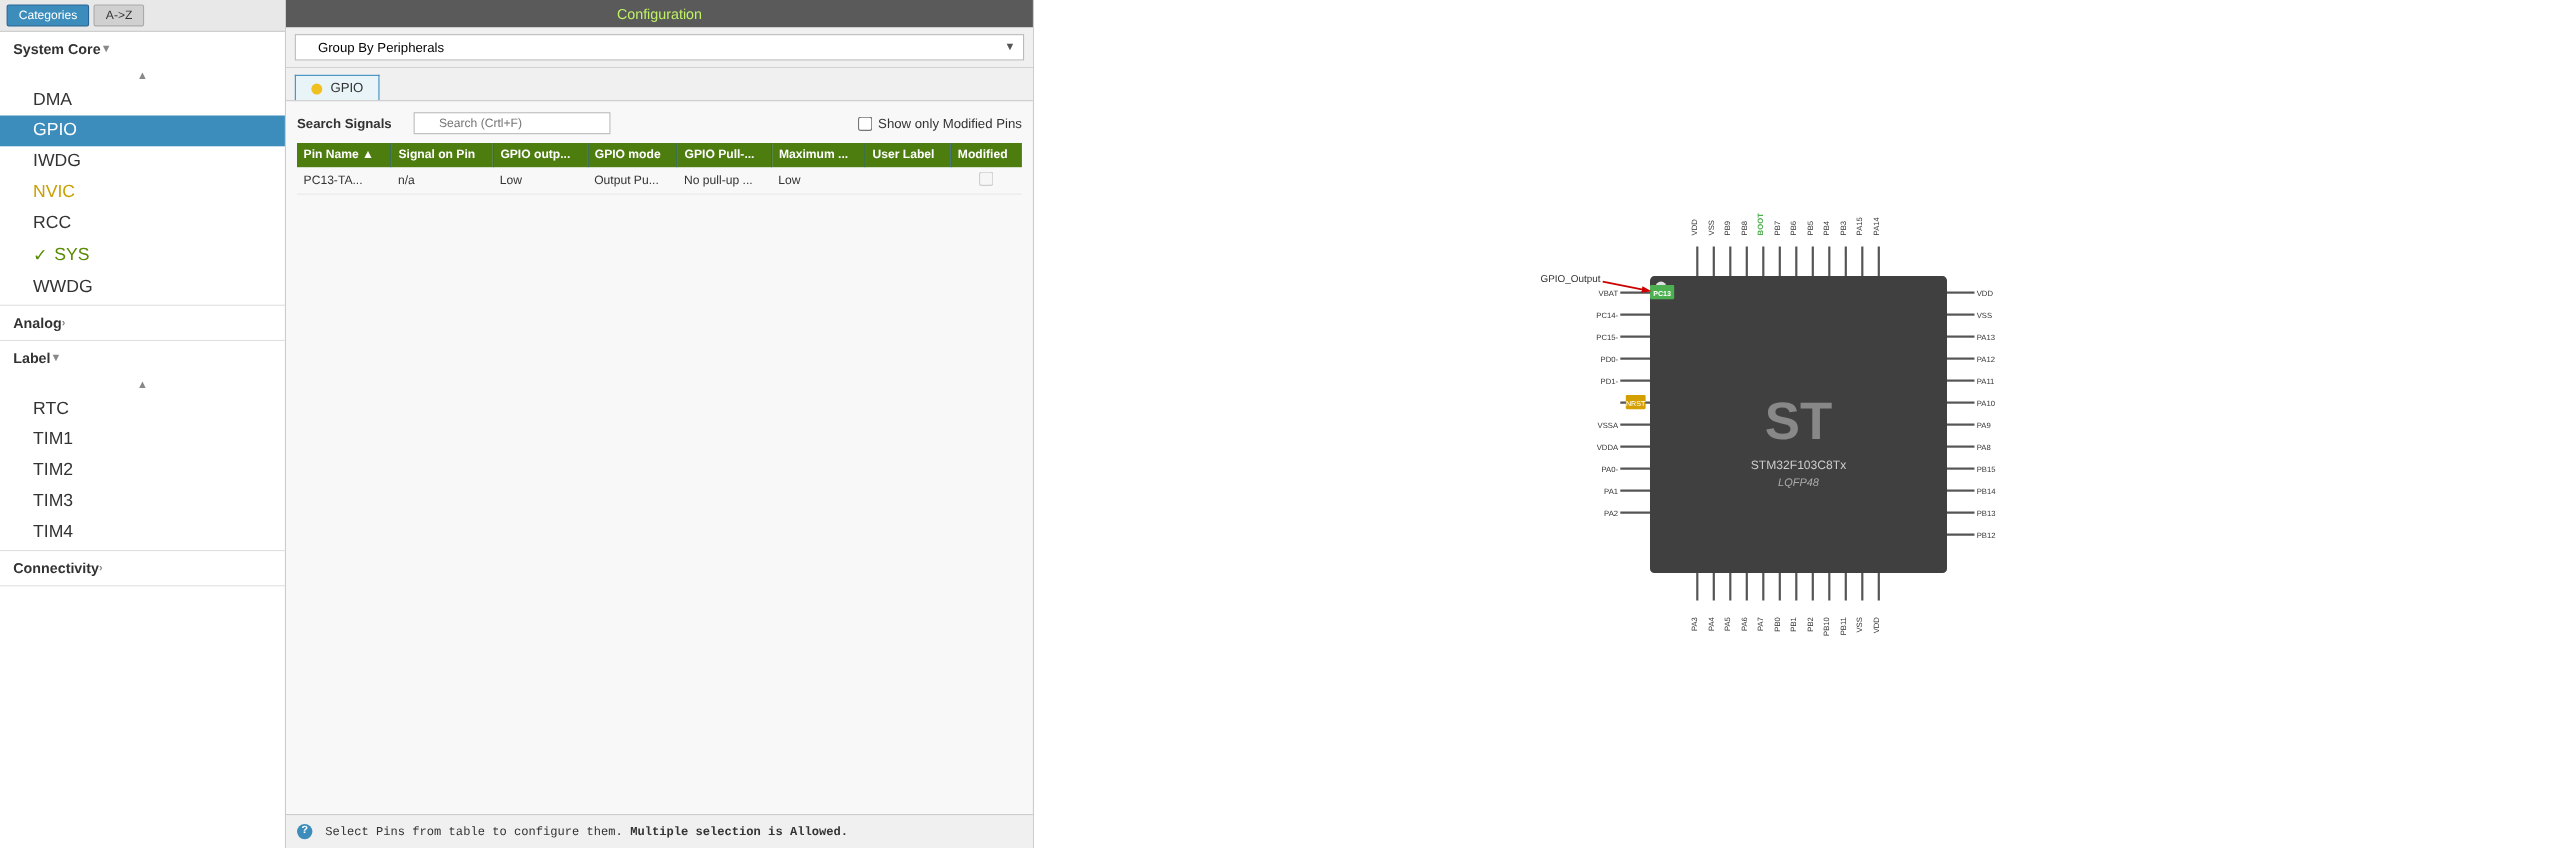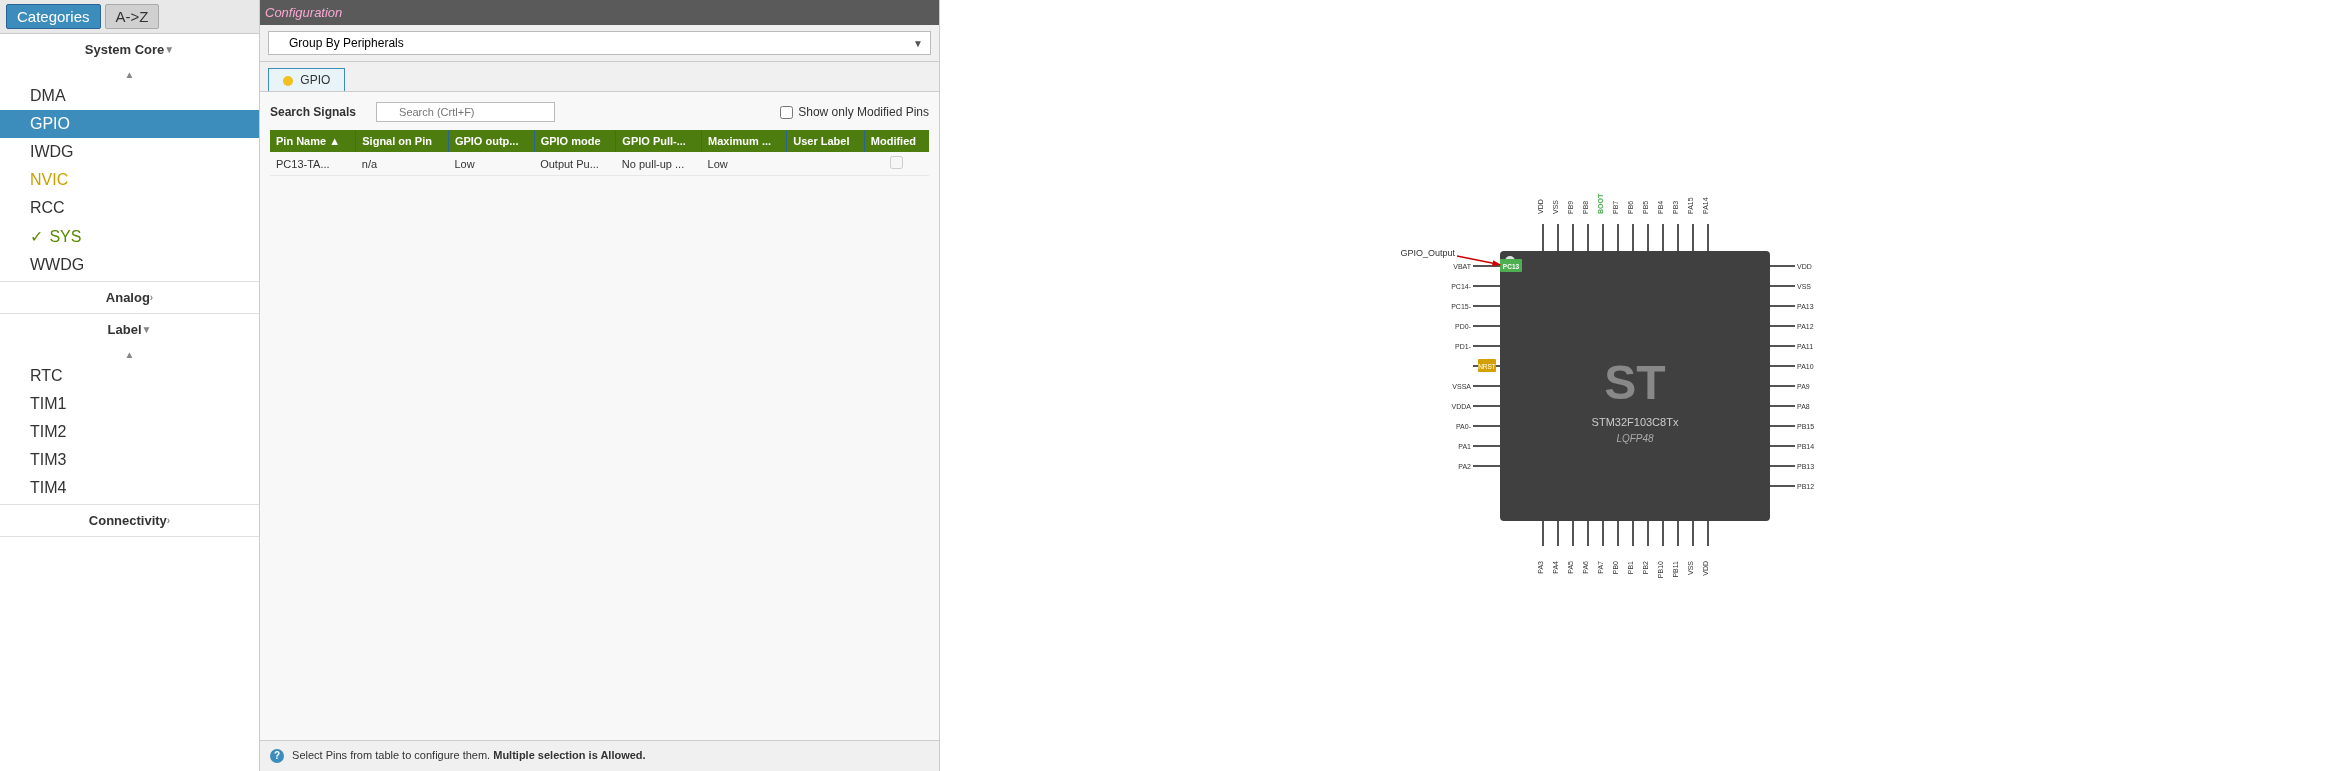--- a/index.html
+++ b/index.html
@@ -17,40 +17,40 @@
     }
     .sidebar-tabs {
       display: flex;
       background: #e8e8e8;
       border-bottom: 1px solid #ccc;
       padding: 4px 6px;
       gap: 4px;
     }
     .sidebar-tab {
       padding: 3px 10px;
-      font-size: 15px;
+      font-size: 11px;
       cursor: pointer;
       border: 1px solid #aaa;
       background: #d0d0d0;
       color: #333;
       border-radius: 2px;
     }
     .sidebar-tab.active {
       background: #3c8dbc;
       color: #fff;
       border-color: #2a6496;
     }
 
     .sidebar-section {
       border-bottom: 1px solid #e0e0e0;
     }
     .sidebar-section-header {
       display: flex;
       align-items: center;
-      justify-content: center;
+      justify-content: flex-start;
       padding: 8px 12px;
       cursor: pointer;
       font-size: 13px;
       font-weight: bold;
       color: #333;
     }
     .sidebar-section-header .chevron { font-size: 10px; color: #888; }
 
     .sidebar-items {
       padding: 2px 0;
@@ -86,24 +86,24 @@
       background: #f8f8f8;
       border-right: 1px solid #ccc;
       display: flex;
       flex-direction: column;
       max-width: 680px;
       height: 100%;
     }
 
     .config-header {
       background: #5a5a5a;
-      color: #f9a8d4;
+      color: #bef264;
+      text-align: center;
       padding: 5px;
       font-size: 13px;
-      font-style: italic;
     }
 
     .config-toolbar {
       padding: 6px 8px;
       background: #f0f0f0;
       border-bottom: 1px solid #ccc;
     }
 
     .group-select {
       width: 100%;
@@ -210,20 +210,21 @@
       white-space: nowrap;
     }
     .pin-table td:last-child { text-align: center; }
 
     .config-footer {
       padding: 8px 10px;
       background: #f0f0f0;
       border-top: 1px solid #ccc;
       font-size: 11px;
       color: #333;
+      font-family: Liberation Mono, monospace;
     }
     .config-footer .info-icon {
       display: inline-block;
       width: 14px;
       height: 14px;
       background: #3c8dbc;
       color: #fff;
       border-radius: 50%;
       text-align: center;
       line-height: 14px;

